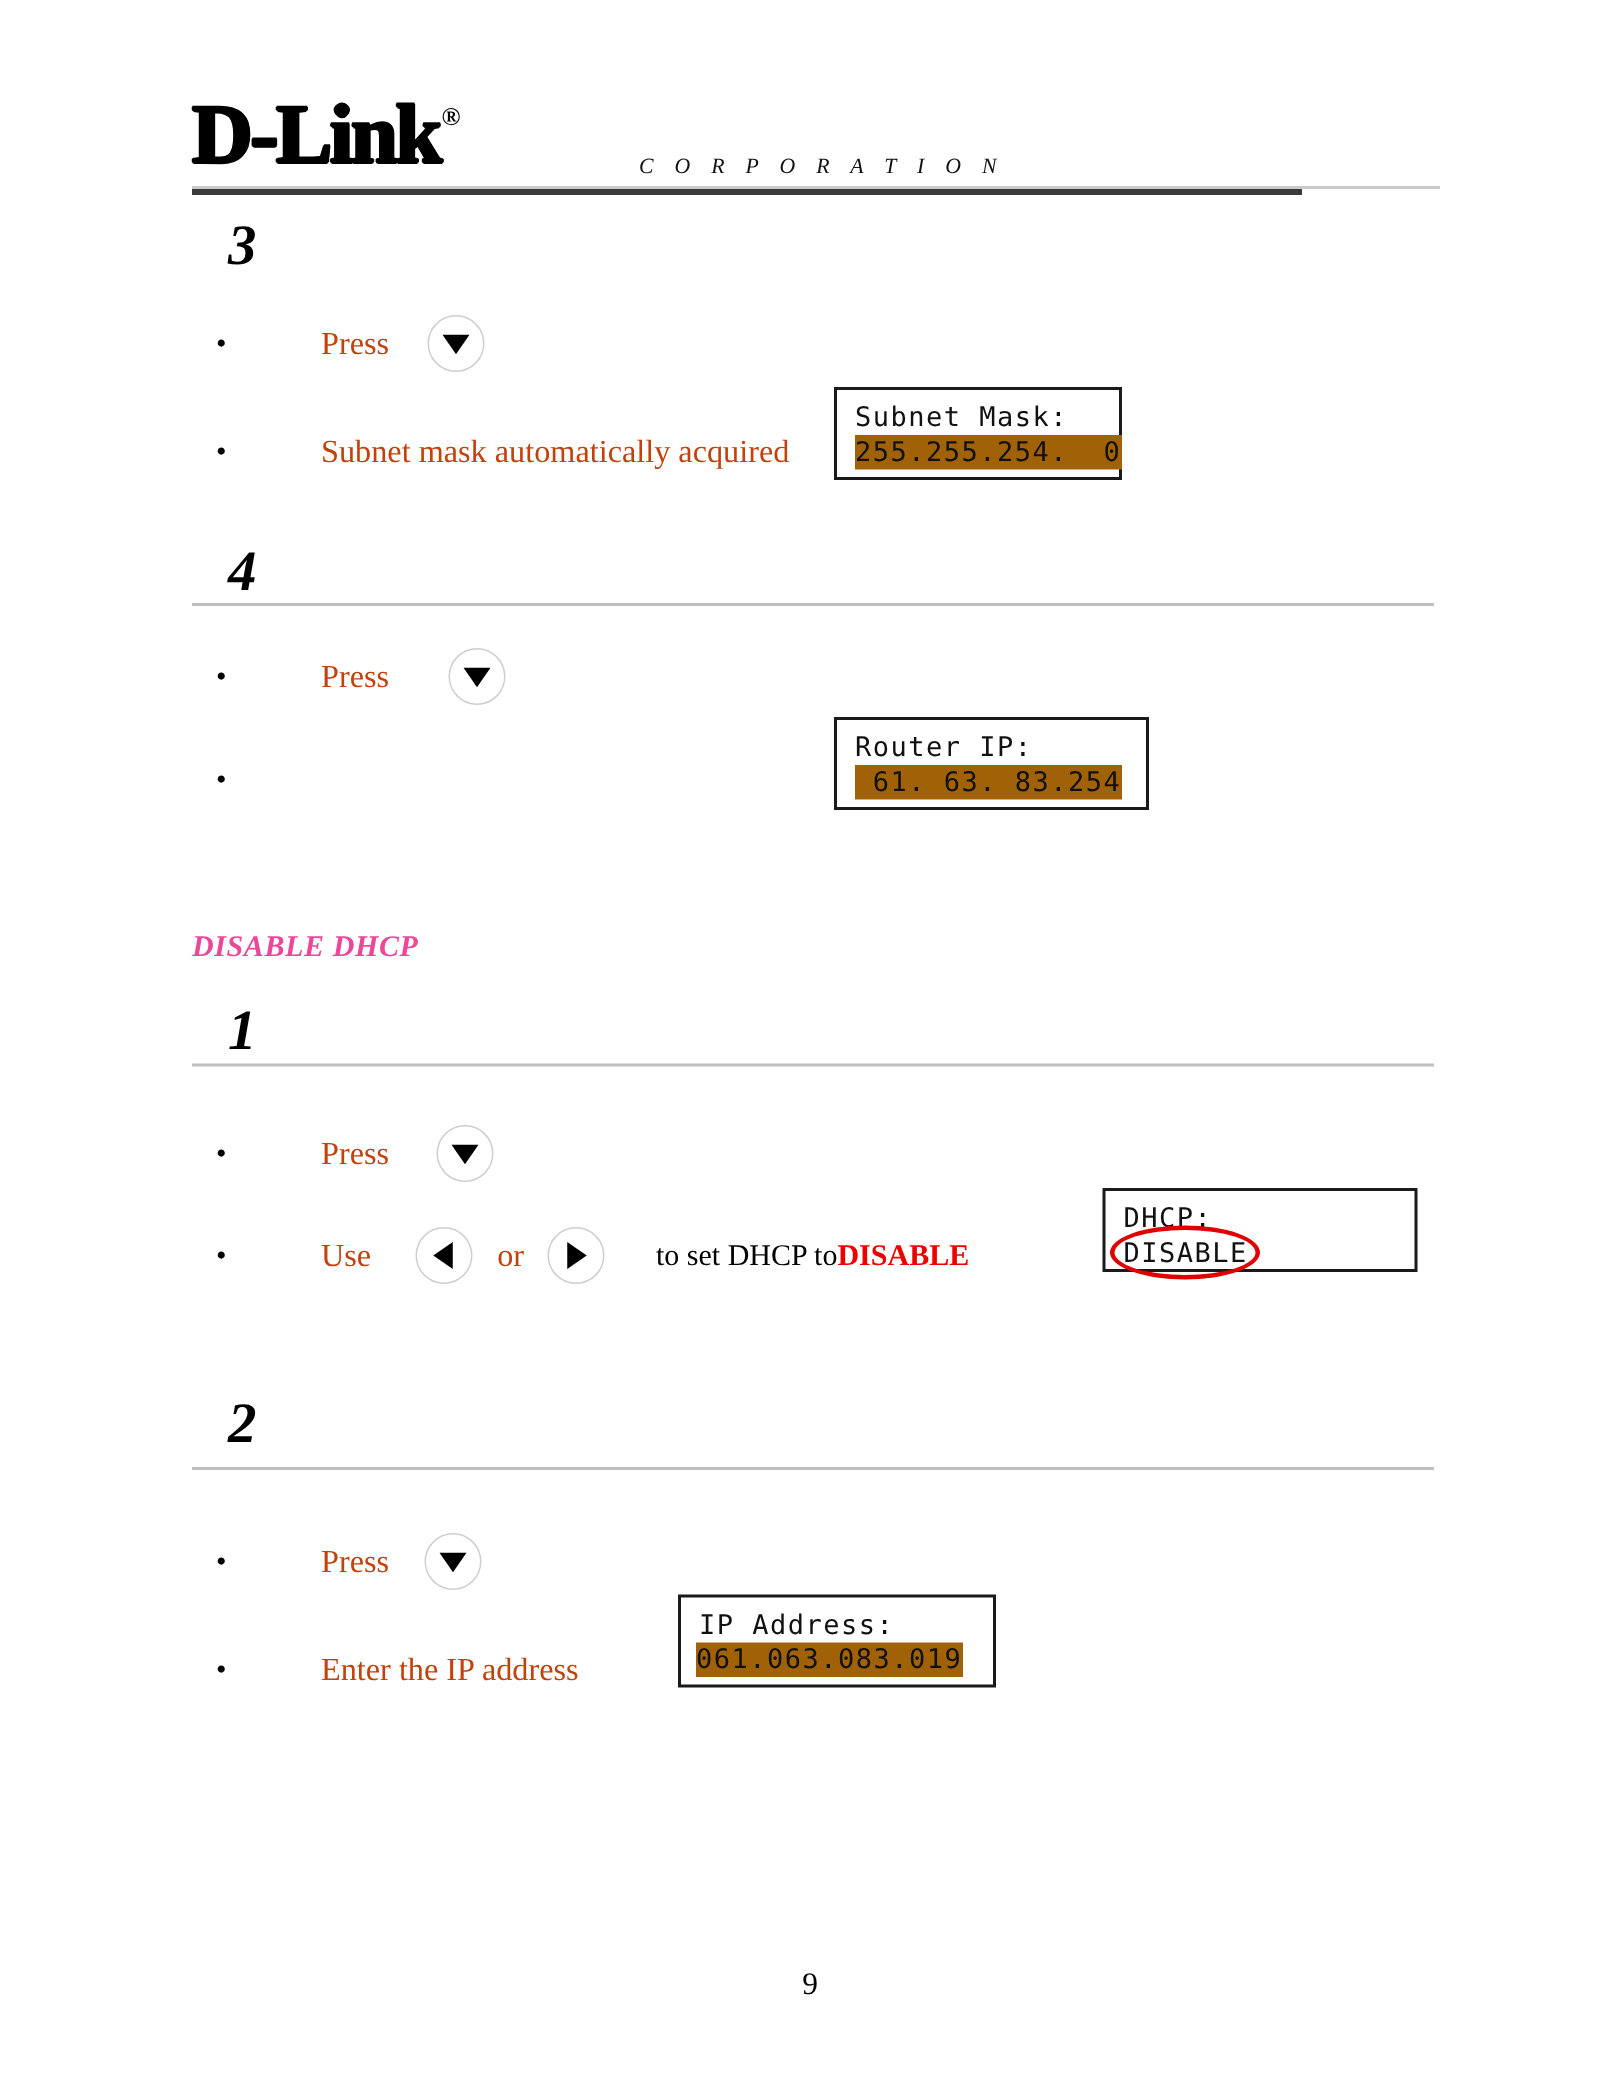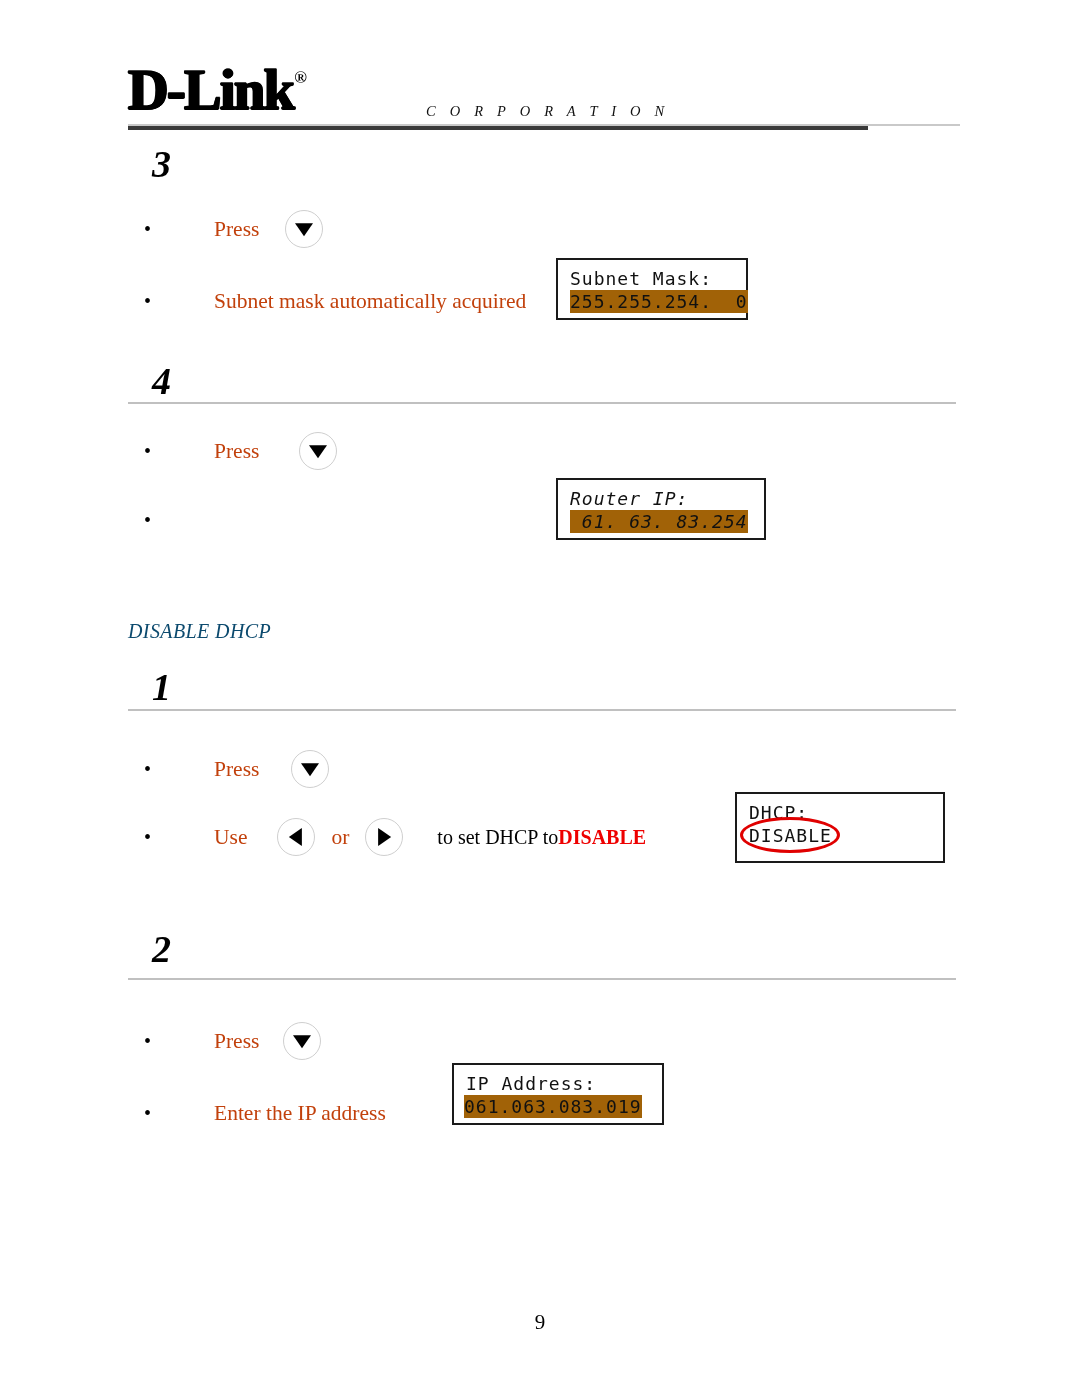--- a/index.html
+++ b/index.html
@@ -179,25 +179,25 @@
     transform: translate(-45%, -50%);
     border-top: 9px solid transparent;
     border-bottom: 9px solid transparent;
     border-left: 13px solid #000;
   }
 
   
   .section-heading {
     position: absolute;
     font-family: "Liberation Serif", "DejaVu Serif", serif;
-    font-weight: normal;
+    font-weight: bold;
     font-style: italic;
     font-size: 20px;
     letter-spacing: 0.4px;
-    color: #0c4a6e;
+    color: #ec4899;
     white-space: nowrap;
   }
 
   
   .lcd {
     position: absolute;
     border: 2px solid #1a1a1a;
     background: #ffffff;
     box-sizing: border-box;
     padding: 7px 0 9px 0;
@@ -293,21 +293,21 @@
     <span class="key">
         <span class="tri tri-down"></span>
       </span>
   </div>
 
   <div class="bullet-row" style="left:144px; top:510px;">
     <span class="bullet-dot">•</span>
     <span class="bullet-indent"></span>
   </div>
 
-  <div class="lcd" style="left:556px; top:478px; width:210px; height:62px;font-style:italic;">
+  <div class="lcd" style="left:556px; top:478px; width:210px; height:62px;">
     <div class="lcd-line">Router IP:</div>
     <div class="lcd-line-wrap"><span class="lcd-line hl"> 61. 63. 83.254</span></div>
   </div>
 
   <div class="section-heading" style="left:128px; top:620px;">DISABLE DHCP</div>
 
   <div class="step-num" style="left:152px; top:668px;">1</div>
   <div class="step-rule" style="top:709px;"></div>
 
   <div class="bullet-row" style="left:144px; top:750px;">
@@ -332,21 +332,21 @@
     <span class="bullet-text">or</span>
     <span class="gap-s"></span>
     <span class="key">
         <span class="tri tri-right"></span>
       </span>
     <span class="gap-m" style="width:34px;"></span>
     <span class="bullet-text-sans">to set DHCP to </span>
     <span class="bullet-text-sans red-bold">DISABLE</span>
   </div>
 
-  <div class="lcd" style="left:735px; top:792px; width:210px; height:71px;">
+  <div class="lcd" style="left:735px; top:792px; width:210px; height:56px;">
     <div class="lcd-line">DHCP:</div>
     <div class="lcd-line-wrap ellipse-wrap" style="position:relative;">
       <span class="lcd-line">DISABLE</span>
       <span class="red-ellipse" style="left:3px; top:-7px; width:100px; height:36px;"></span>
     </div>
   </div>
 
   <div class="step-num" style="left:152px; top:930px;">2</div>
   <div class="step-rule" style="top:978px;"></div>
 

